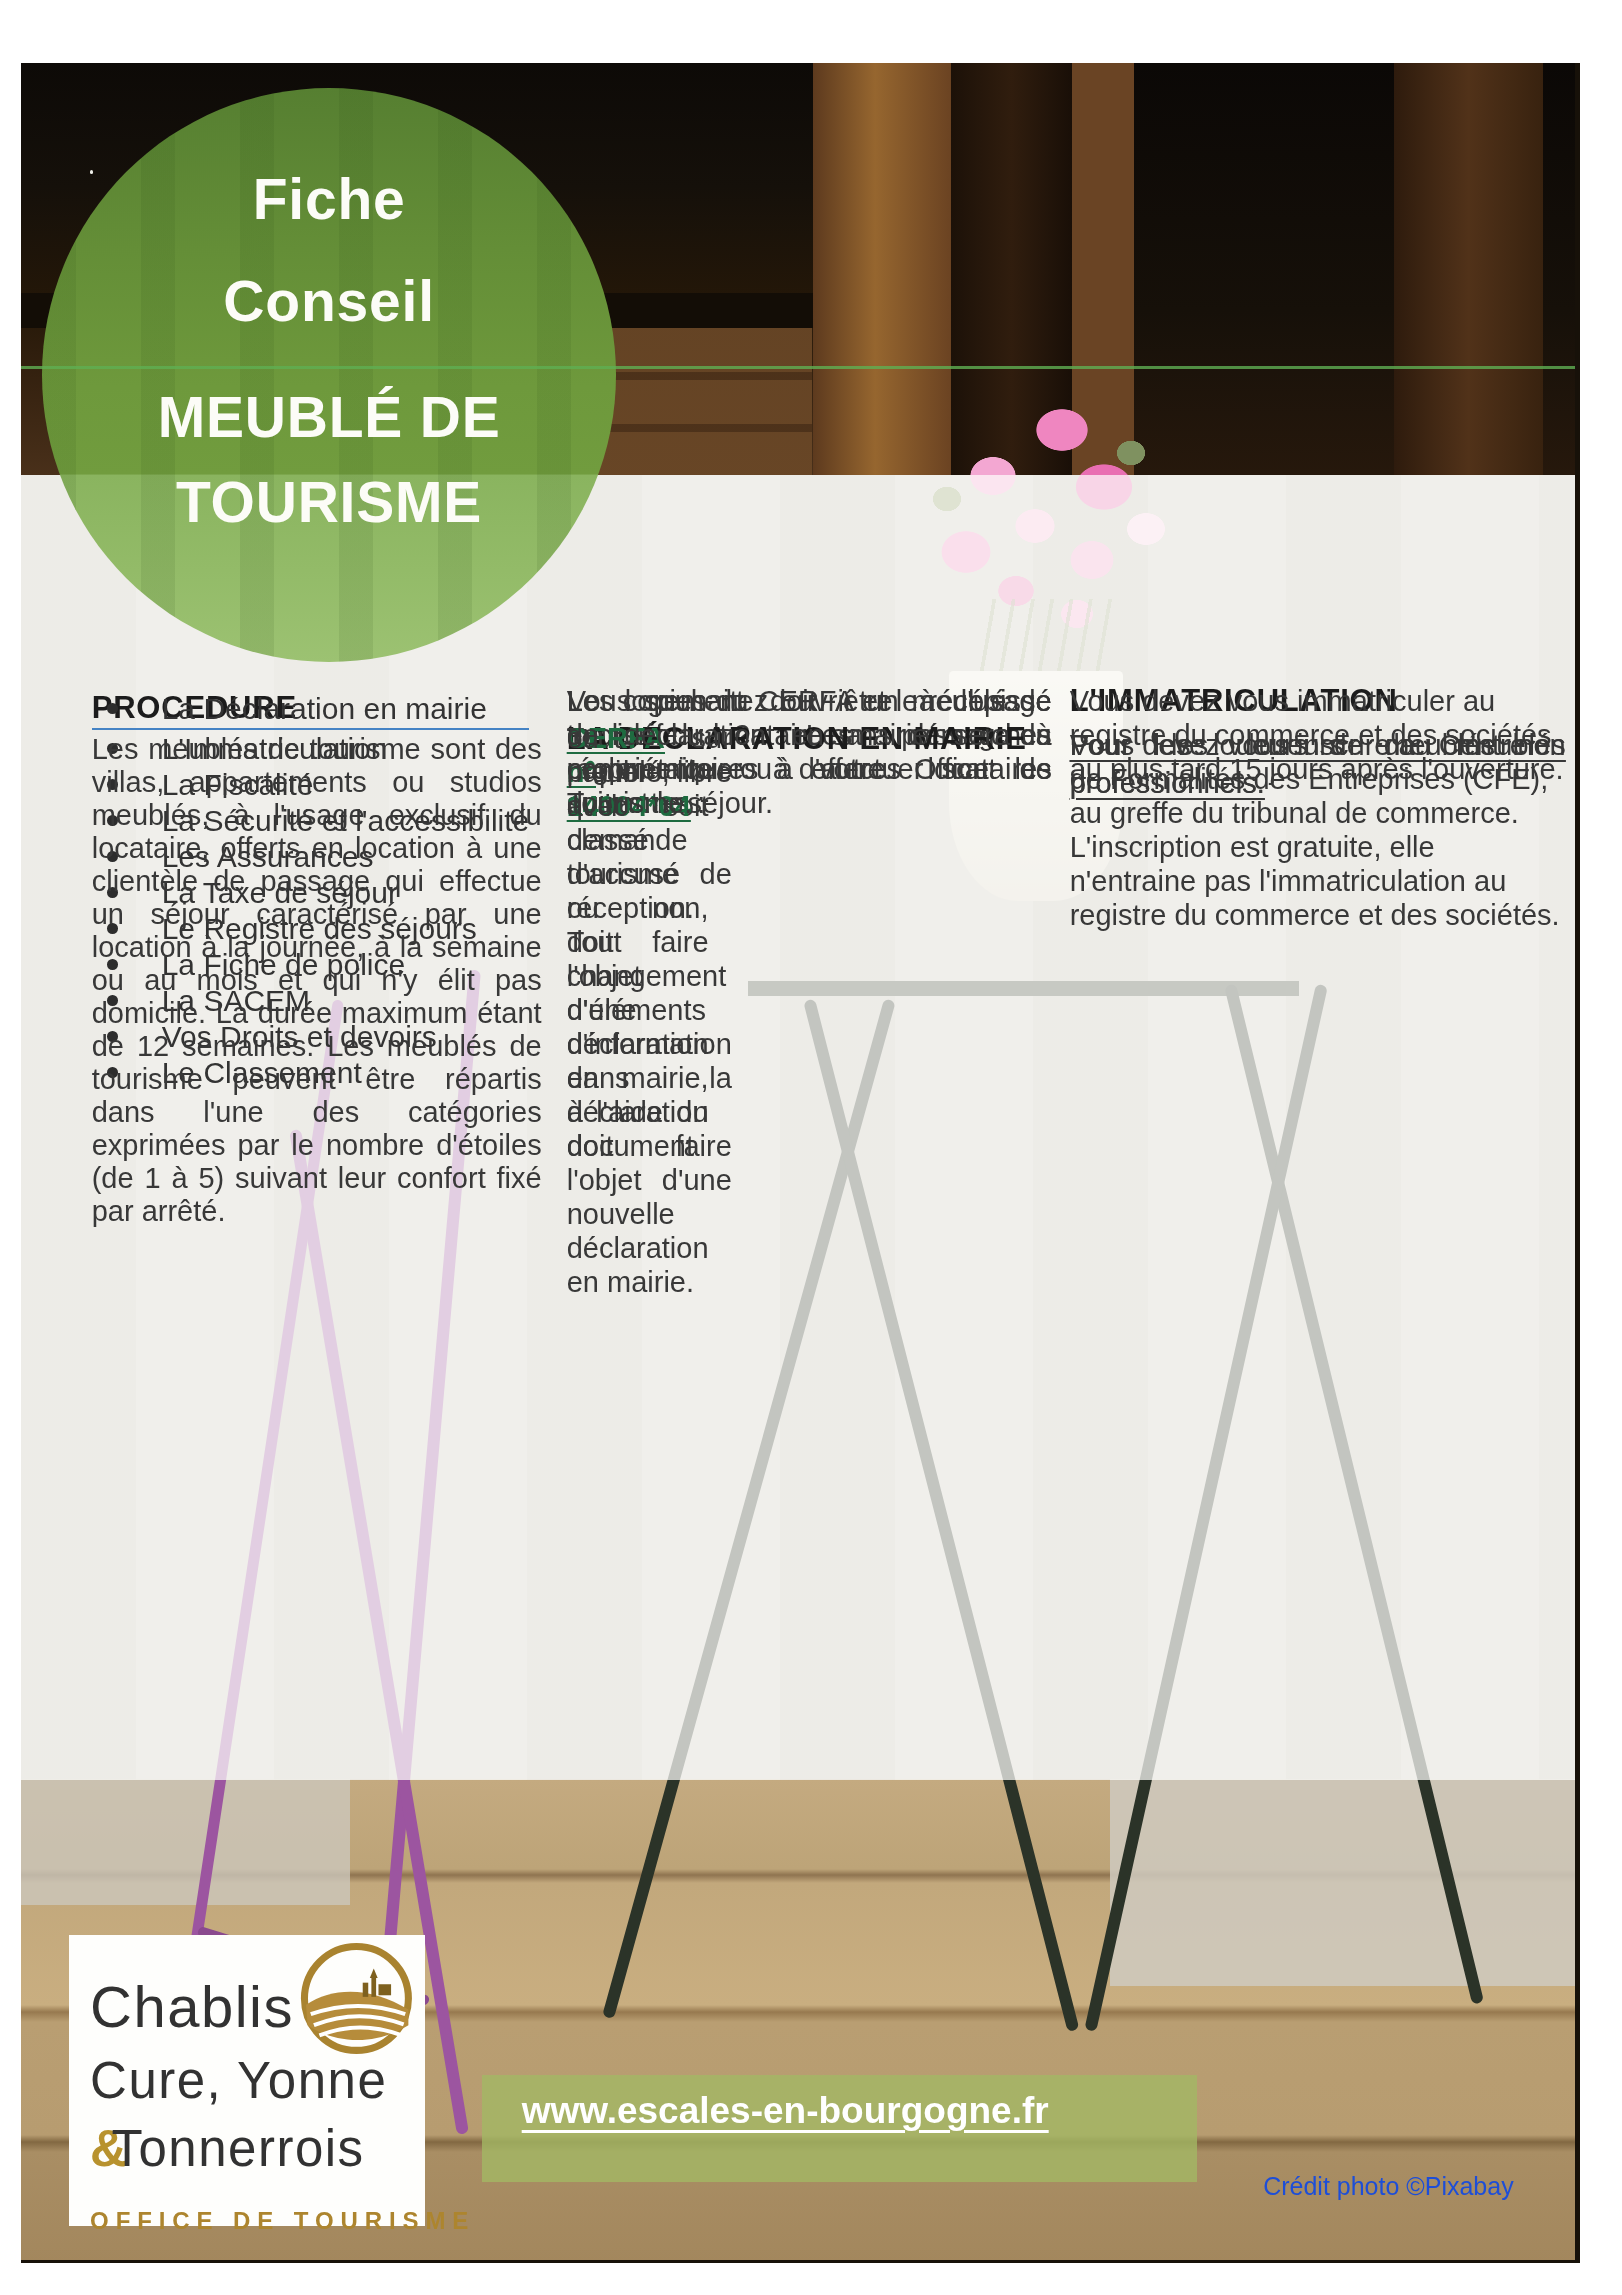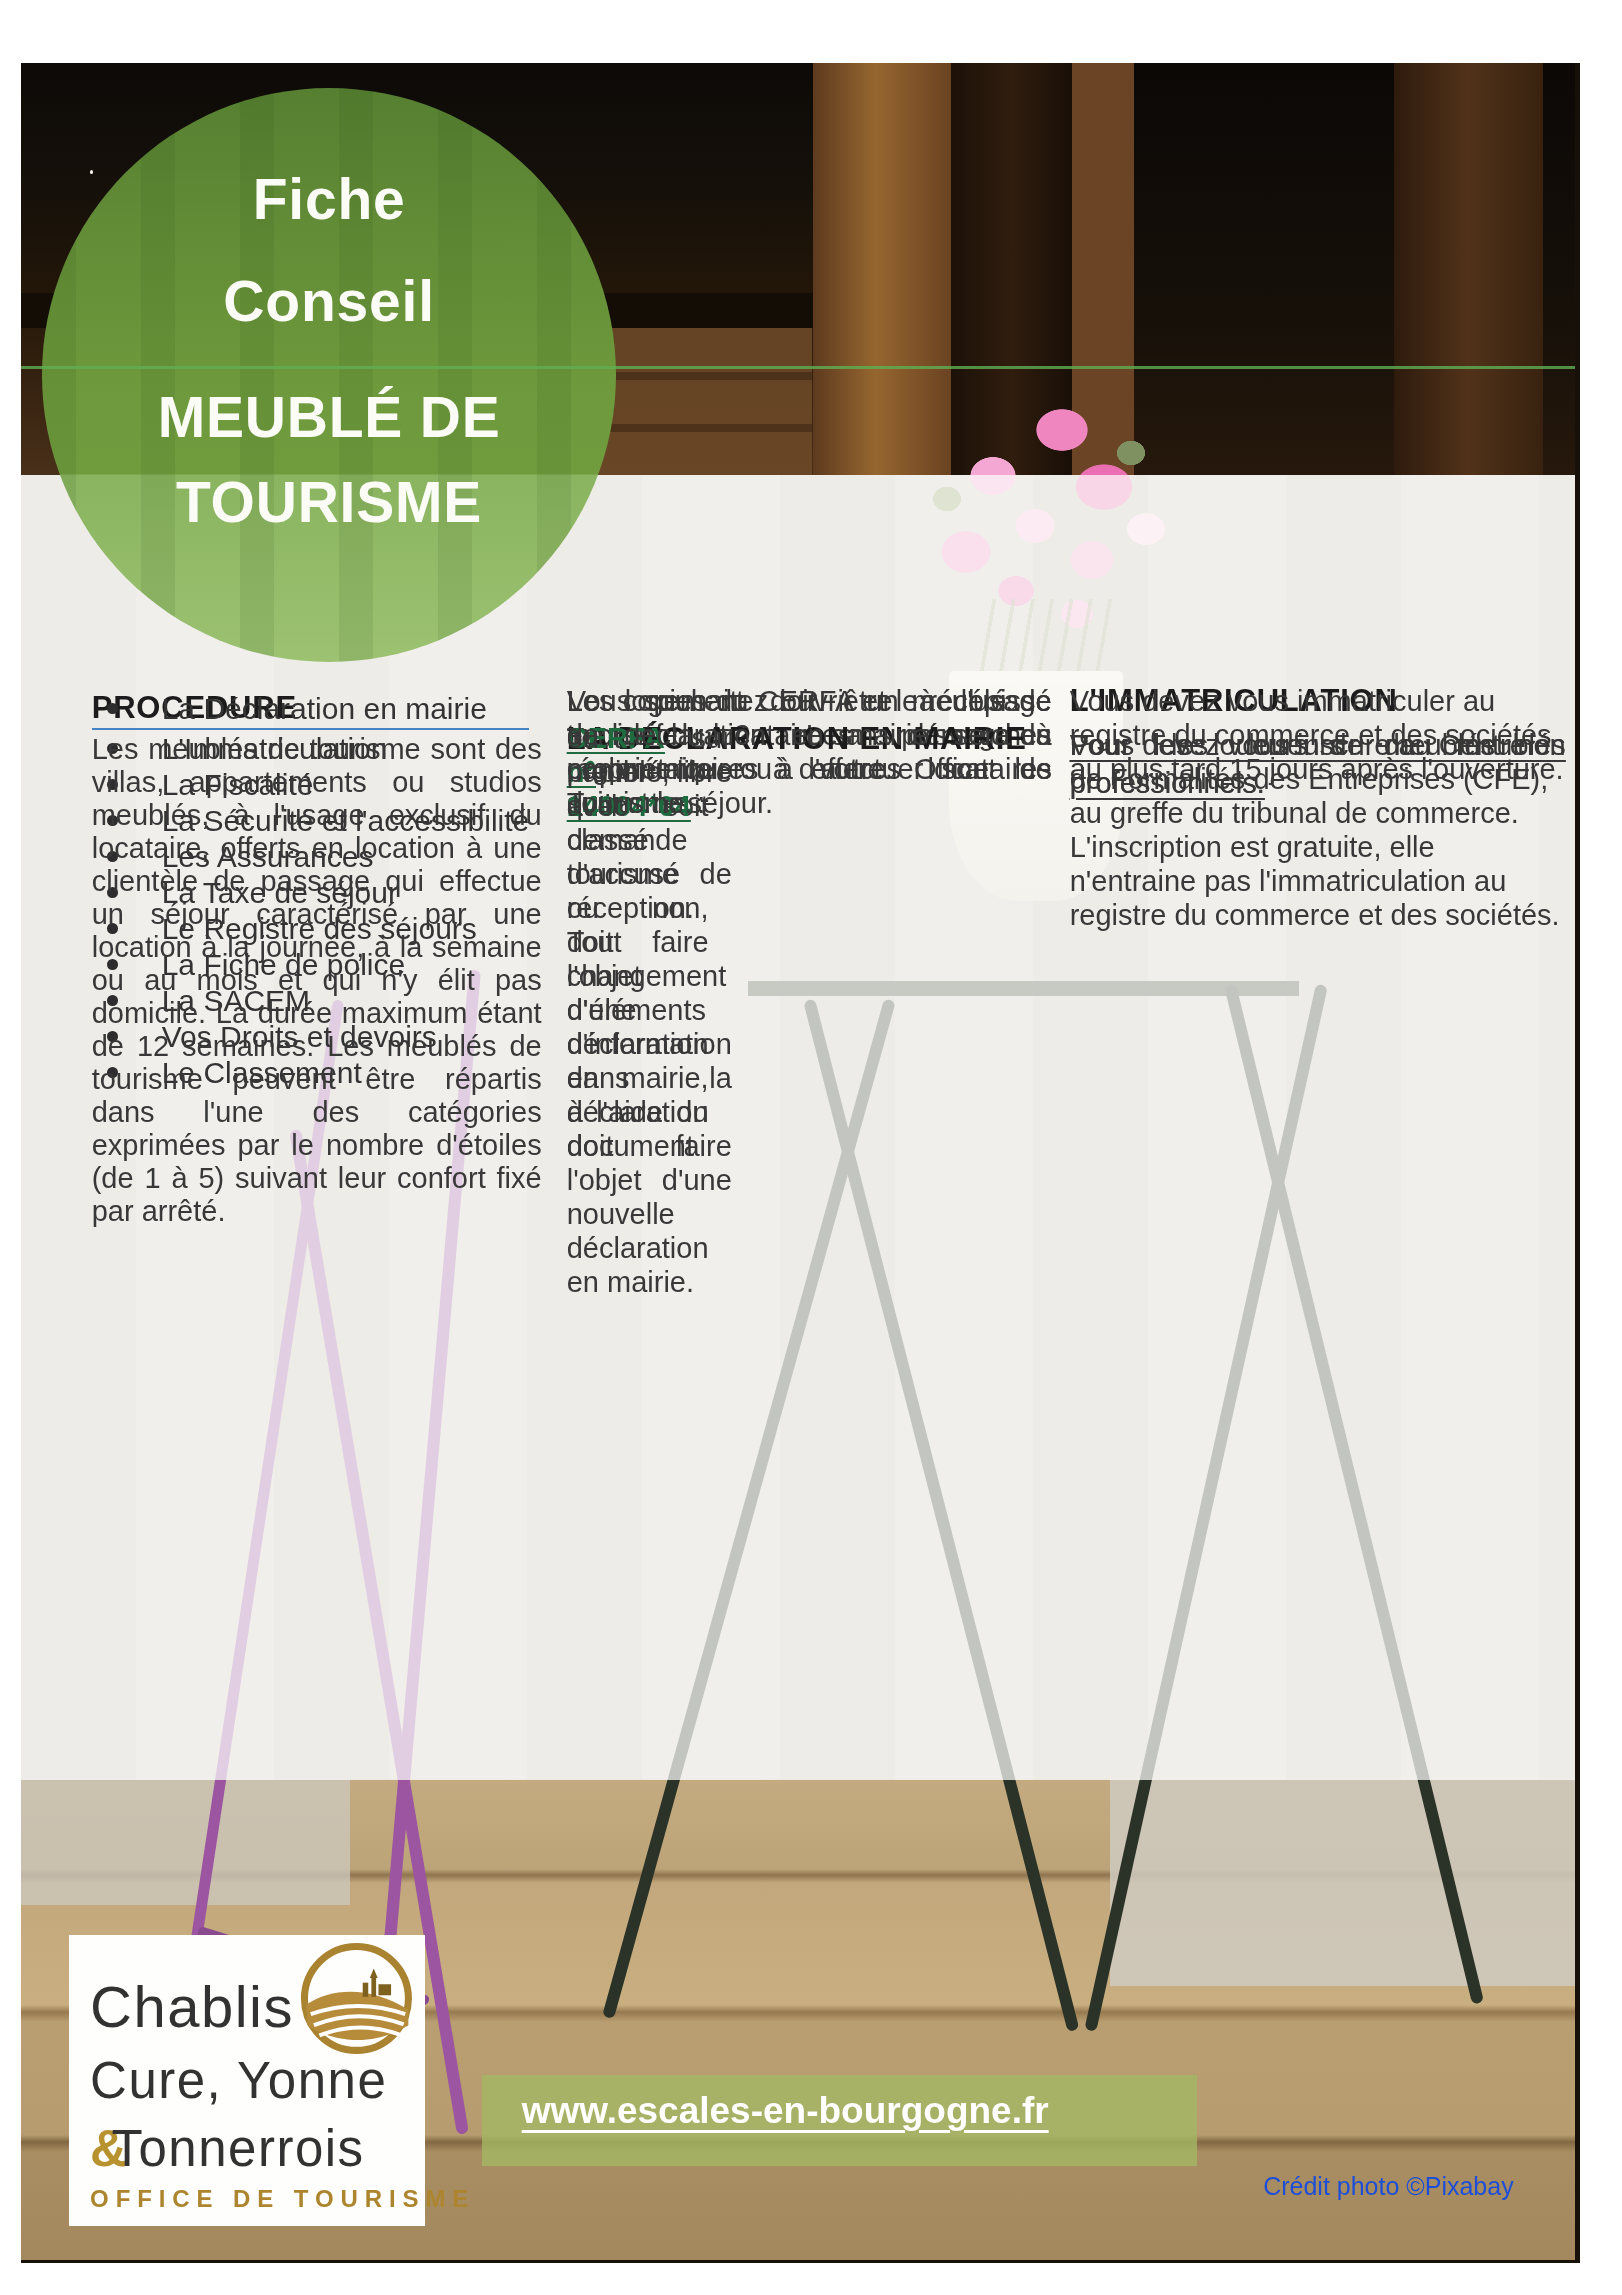--- a/index.html
+++ b/index.html
@@ -117,24 +117,24 @@
     text-decoration:underline;text-decoration-thickness:2.3px;text-underline-offset:5.4px;}
   .col-right .rp1{margin-top:44px;}
 
   
   .logo-box{left:48px;top:1872px;width:356px;height:291px;background:#fefefc;z-index:10;}
   .logo-box span{position:absolute;left:21.4px;white-space:nowrap;}
   .lg1{top:38px;font-size:58px;color:#323232;letter-spacing:1.5px;}
   .lg2{top:116px;font-size:51px;color:#323232;letter-spacing:1.5px;}
   .lg3{top:184px;font-size:51px;color:#323232;letter-spacing:1.5px;}
   .lg3 .amp{color:#b8922e;font-weight:bold;margin-right:10.7px;position:static;}
-  .lg4{top:250px;font-size:24px;color:#ad852e;letter-spacing:6.9px;font-weight:600;}
+  .lg4{top:272px;font-size:24px;color:#ad852e;letter-spacing:6.9px;font-weight:600;}
   .emblem{left:226px;top:0px;width:126px;height:130px;}
 
-  .site-band{left:461px;top:2012px;width:715px;height:91px;background:rgba(163,185,100,0.78);z-index:10;}
+  .site-band{left:461px;top:2012px;width:715px;height:107px;background:rgba(163,185,100,0.78);z-index:10;}
   .site-link{position:absolute;left:40px;top:15.3px;font-size:37px;font-weight:bold;color:#ffffff;
     text-decoration:underline;text-decoration-thickness:3.1px;text-underline-offset:6.9px;cursor:pointer;}
 
   .credit{right:61px;top:2109px;font-size:25px;color:#1d4ed8;z-index:10;}
 </style>
 </head>
 <body>
 
 <div id="page">
   <div class="photo">

